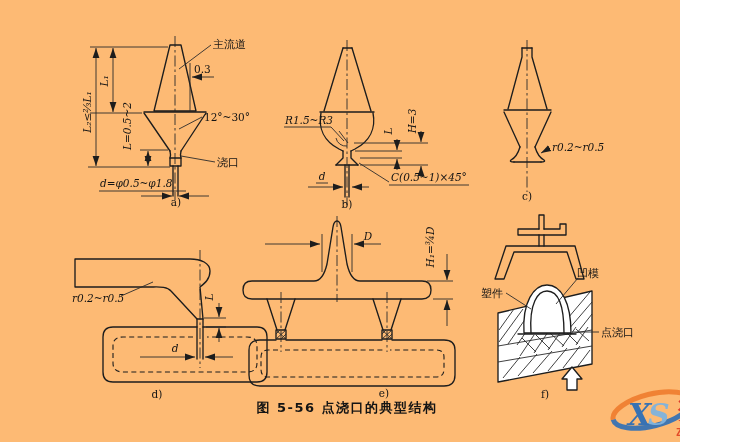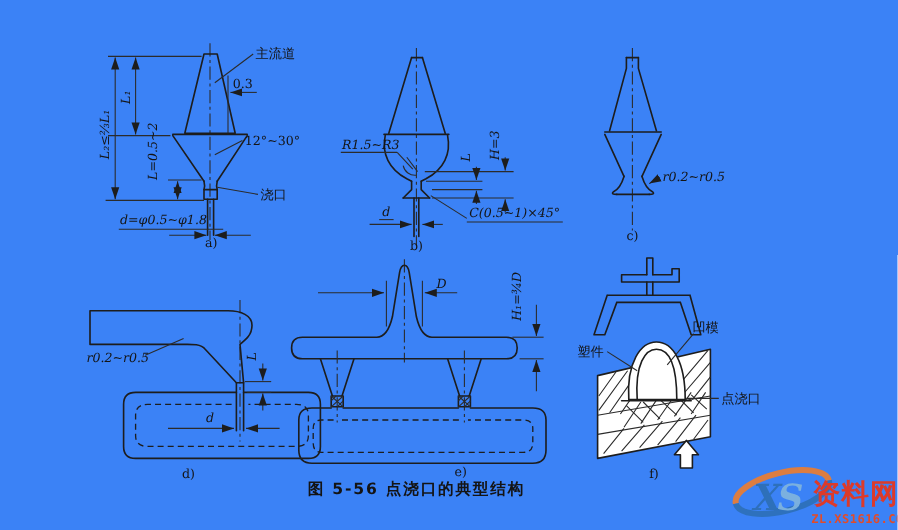--- a/index.html
+++ b/index.html
@@ -1,16 +1,16 @@
 <!DOCTYPE html>
 <html><head>
 <meta charset="utf-8">
 <style>
   html,body{margin:0;padding:0;background:#fff;}
-  #canvas{position:relative;width:748px;height:442px;background:#3b82f6;overflow:hidden;
+  #canvas{position:relative;width:680px;height:442px;background:#fdba74;overflow:hidden;
           font-family:"DejaVu Serif","Liberation Serif",serif;}
   svg{position:absolute;left:0;top:0;}
   .s  {stroke:#1d1d1d;stroke-width:1.35;fill:none;stroke-linecap:round;stroke-linejoin:round;}
   .sw {stroke:#1d1d1d;stroke-width:1.35;fill:#ffffff;stroke-linejoin:round;}
   .t  {stroke:#2b2b2b;stroke-width:0.9;fill:none;stroke-linecap:butt;}
   .cl {stroke:#2b2b2b;stroke-width:0.9;fill:none;stroke-dasharray:11 3 2.5 3;}
   .dsh{stroke:#1d1d1d;stroke-width:1.1;fill:none;stroke-dasharray:5 3.4;stroke-linejoin:round;}
   .lbl{font-family:"DejaVu Serif","Liberation Serif",serif;font-size:10.5px;fill:#141414;}
   .it {font-style:italic;}
   .cn {font-family:"DejaVu Sans","Liberation Sans",sans-serif;font-size:11px;fill:#141414;}

